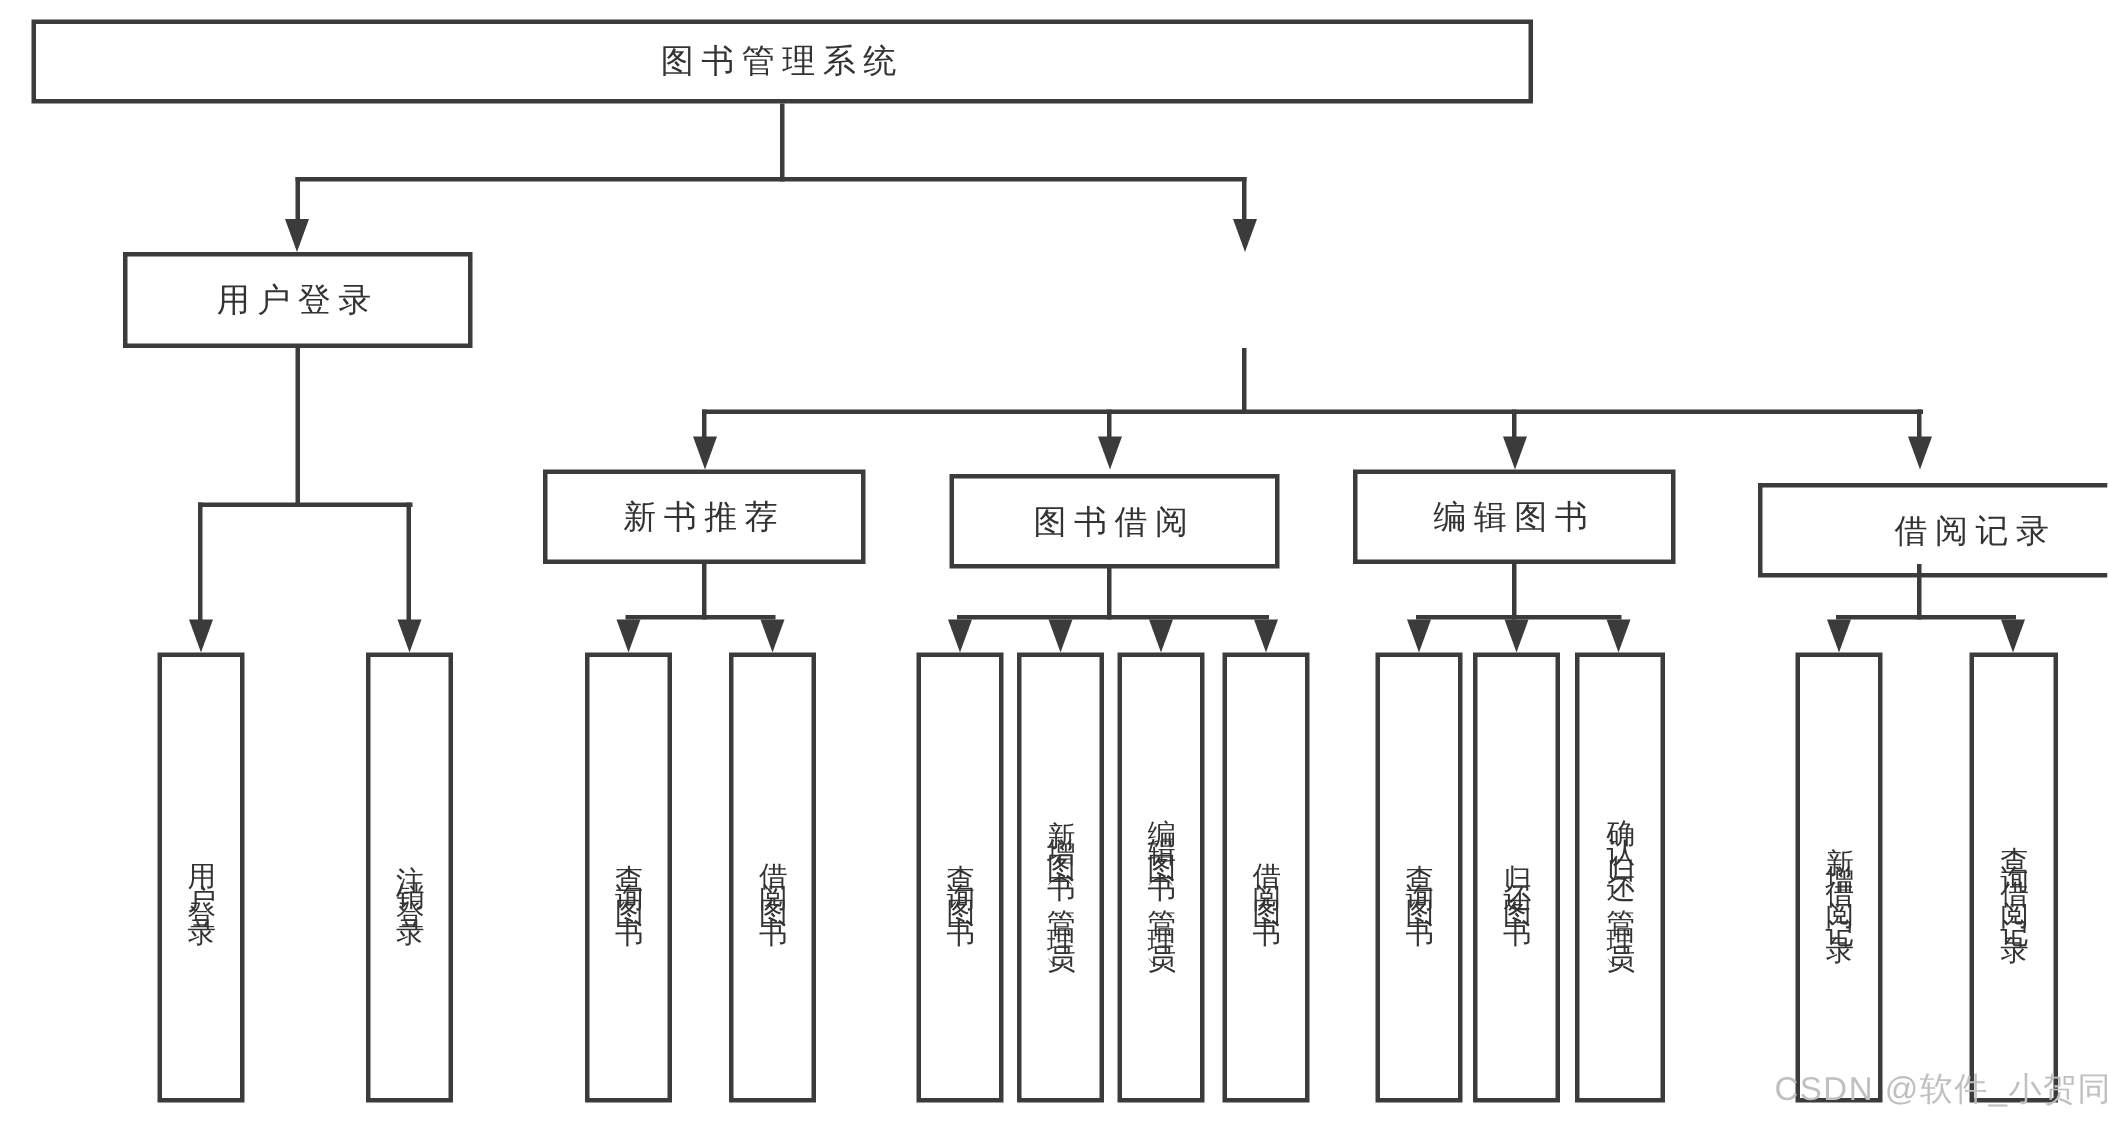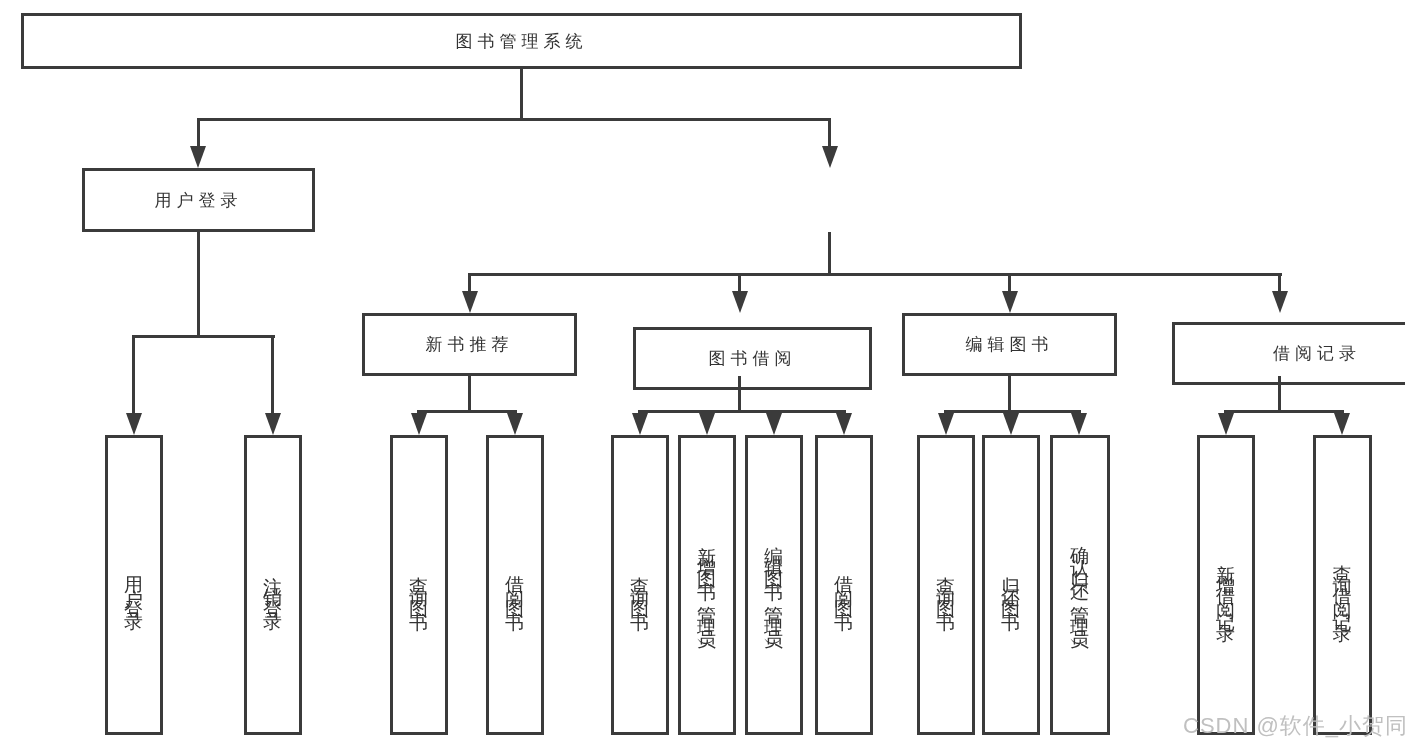--- a/index.html
+++ b/index.html
@@ -11,21 +11,21 @@
   html,body{margin:0;padding:0;background:var(--bg);}
   .canvas{
     position:relative;width:1405px;height:747px;background:var(--bg);
     font-family:"Liberation Sans",sans-serif;color:var(--text);
     overflow:hidden;
   }
   .node{
     position:absolute;border:3px solid var(--line);background:#fff;
     box-sizing:border-box;display:flex;align-items:center;justify-content:center;
   }
-  .node.h{font-size:17px;letter-spacing:5px;white-space:nowrap;}
+  .node.h{font-size:22px;letter-spacing:5px;white-space:nowrap;}
   .node.v{
     writing-mode:vertical-rl;text-orientation:mixed;
     font-size:19px;letter-spacing:12px;line-height:1;
   }
   .vl{position:absolute;width:3px;background:var(--line);}
   .hl{position:absolute;height:3px;background:var(--line);}
   .arr{
     position:absolute;width:0;height:0;
     border-left:8px solid transparent;border-right:8px solid transparent;
     border-top:22px solid var(--line);
@@ -63,21 +63,21 @@
   <div class="vl" style="left:468px;top:273px;height:22px;"></div>
   <div class="arr" style="left:462px;top:291px;"></div>
   <div class="vl" style="left:738px;top:273px;height:22px;"></div>
   <div class="arr" style="left:732px;top:291px;"></div>
   <div class="vl" style="left:1008px;top:273px;height:22px;"></div>
   <div class="arr" style="left:1002px;top:291px;"></div>
   <div class="vl" style="left:1278px;top:273px;height:22px;"></div>
   <div class="arr" style="left:1272px;top:291px;"></div>
 
   <div class="node h" style="left:362px;top:313px;width:215px;height:63px;">新书推荐</div>
-  <div class="node h" style="left:633px;top:327px;width:239px;height:63px;">图书借阅</div>
+  <div class="node h" style="left:633px;top:316px;width:220px;height:63px;">图书借阅</div>
   <div class="node h" style="left:902px;top:313px;width:215px;height:63px;">编辑图书</div>
   <div class="node h" style="left:1172px;top:322px;width:255px;height:63px;padding-left:35px;">借阅记录</div>
 
   <div class="vl" style="left:468px;top:376px;height:37px;"></div>
   <div class="hl" style="left:417px;top:410px;width:100px;"></div>
   <div class="arr" style="left:411px;top:413px;"></div>
   <div class="arr" style="left:507px;top:413px;"></div>
 
   <div class="vl" style="left:738px;top:376px;height:37px;"></div>
   <div class="hl" style="left:638px;top:410px;width:208px;"></div>

